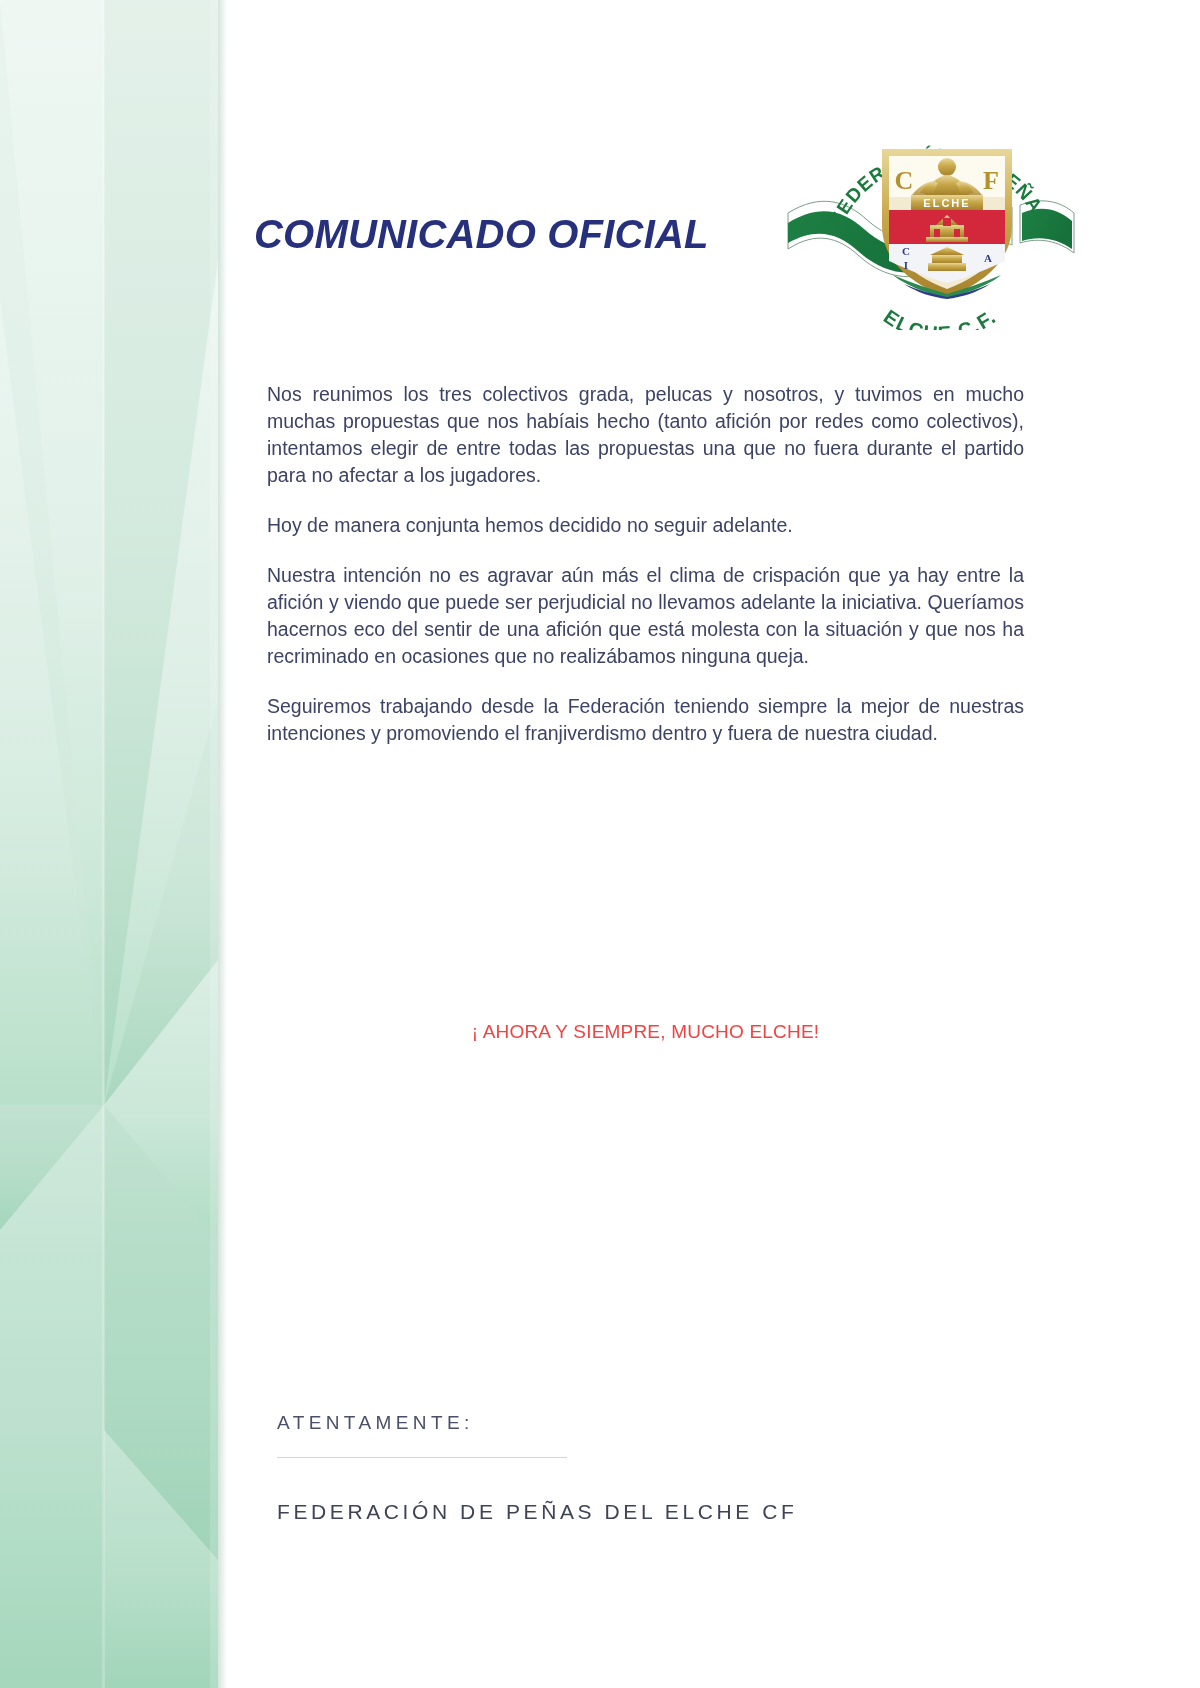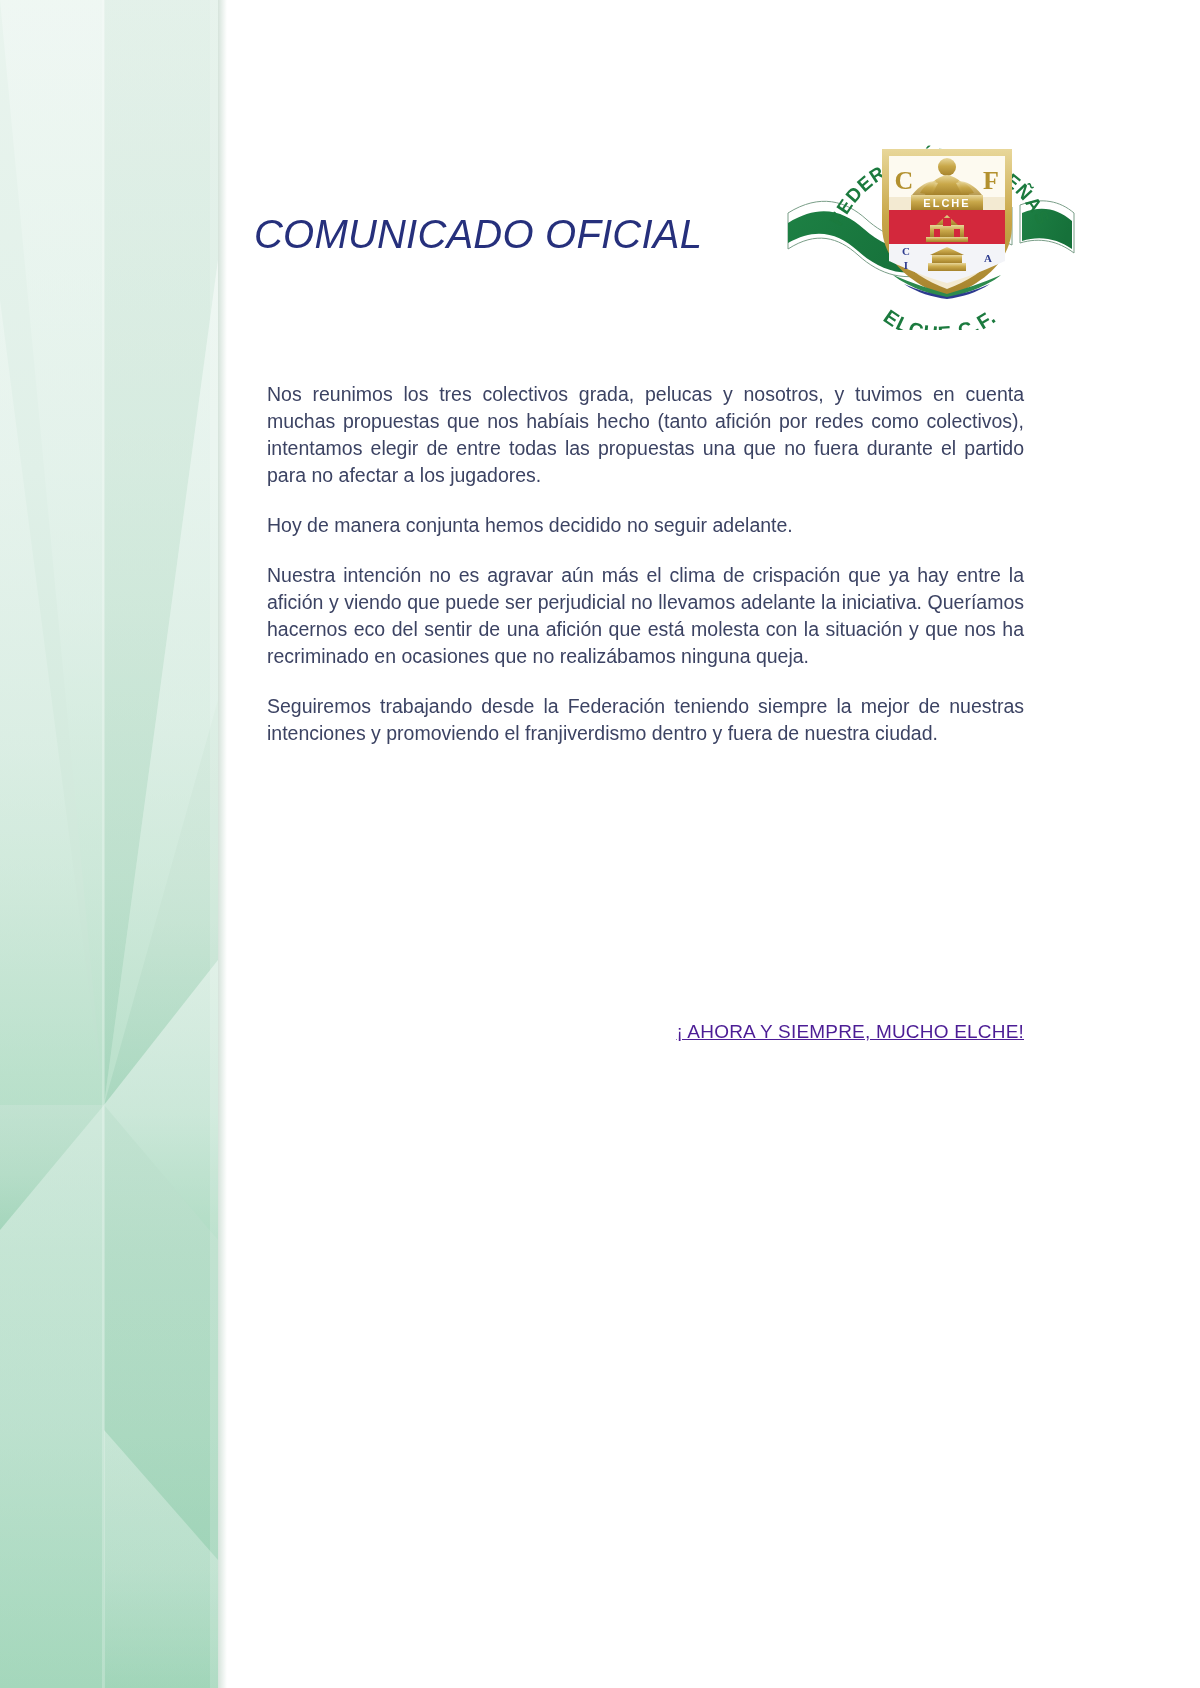--- a/index.html
+++ b/index.html
@@ -46,21 +46,21 @@
     left: 227px;
     top: 0;
     width: 973px;
     height: 360px;
   }
   #doc-title {
     position: absolute;
     left: 27px;
     top: 212px;
     font-size: 40px;
-    font-weight: normal;
+    font-weight: bold;
     font-style: italic;
     letter-spacing: 0.2px;
     color: #26307c;
     white-space: nowrap;
   }
 
   
   #logo {
     position: absolute;
     left: 553px;
@@ -86,25 +86,24 @@
     text-justify: inter-word;
   }
   #body-copy p:last-child { margin-bottom: 0; }
 
   
   #slogan {
     position: absolute;
     left: 267px;
     top: 1021px;
     width: 757px;
-    text-align: right;
-    color: #4c1d95;
+    text-align: center;
+    color: #ef4444;
     font-size: 19px;
     letter-spacing: 0.2px;
-    text-decoration: underline;
   }
 
   
   #sign-block {
     position: absolute;
     left: 277px;
     top: 1412px;
     width: 620px;
   }
   #sign-label {
@@ -260,22 +259,27 @@
           <path d="M 113,190 C 132,198 150,204 167,209 C 184,204 202,198 221,190
                    C 212,198 190,208 167,213 C 144,208 122,198 113,190 Z" fill="#2d8a4e"></path>
           <path d="M 124,199 C 138,205 152,209 167,212 C 182,209 196,205 210,199
                    C 196,208 182,212 167,214 C 152,212 138,208 124,199 Z" fill="#2d3b8f"></path>
         </g>
       </svg>
     </div>
   </div>
 
   <div id="body-copy">
-    <p>Nos reunimos los tres colectivos grada, pelucas y nosotros, y tuvimos en cuenta muchas propuestas que nos habíais hecho (tanto afición por redes como colectivos), intentamos elegir de entre todas las propuestas una que no fuera durante el partido para no afectar a los jugadores.</p>
+    <p>Nos reunimos los tres colectivos grada, pelucas y nosotros, y tuvimos en mucho muchas propuestas que nos habíais hecho (tanto afición por redes como colectivos), intentamos elegir de entre todas las propuestas una que no fuera durante el partido para no afectar a los jugadores.</p>
     <p>Hoy de manera conjunta hemos decidido no seguir adelante.</p>
     <p>Nuestra intención no es agravar aún más el clima de crispación que ya hay entre la afición y viendo que puede ser perjudicial no llevamos adelante la iniciativa. Queríamos hacernos eco del sentir de una afición que está molesta con la situación y que nos ha recriminado en ocasiones que no realizábamos ninguna queja.</p>
     <p>Seguiremos trabajando desde la Federación teniendo siempre la mejor de nuestras intenciones y promoviendo el franjiverdismo dentro y fuera de nuestra ciudad.</p>
   </div>
 
   <div id="slogan">¡ AHORA Y SIEMPRE, MUCHO ELCHE!</div>
 
+  <div id="sign-block">
+    <div id="sign-label">ATENTAMENTE:</div>
+    <div id="sign-rule"></div>
+    <div id="sign-name">FEDERACIÓN DE PEÑAS DEL ELCHE CF</div>
+  </div>
 
 </div>
 
 </body></html>

